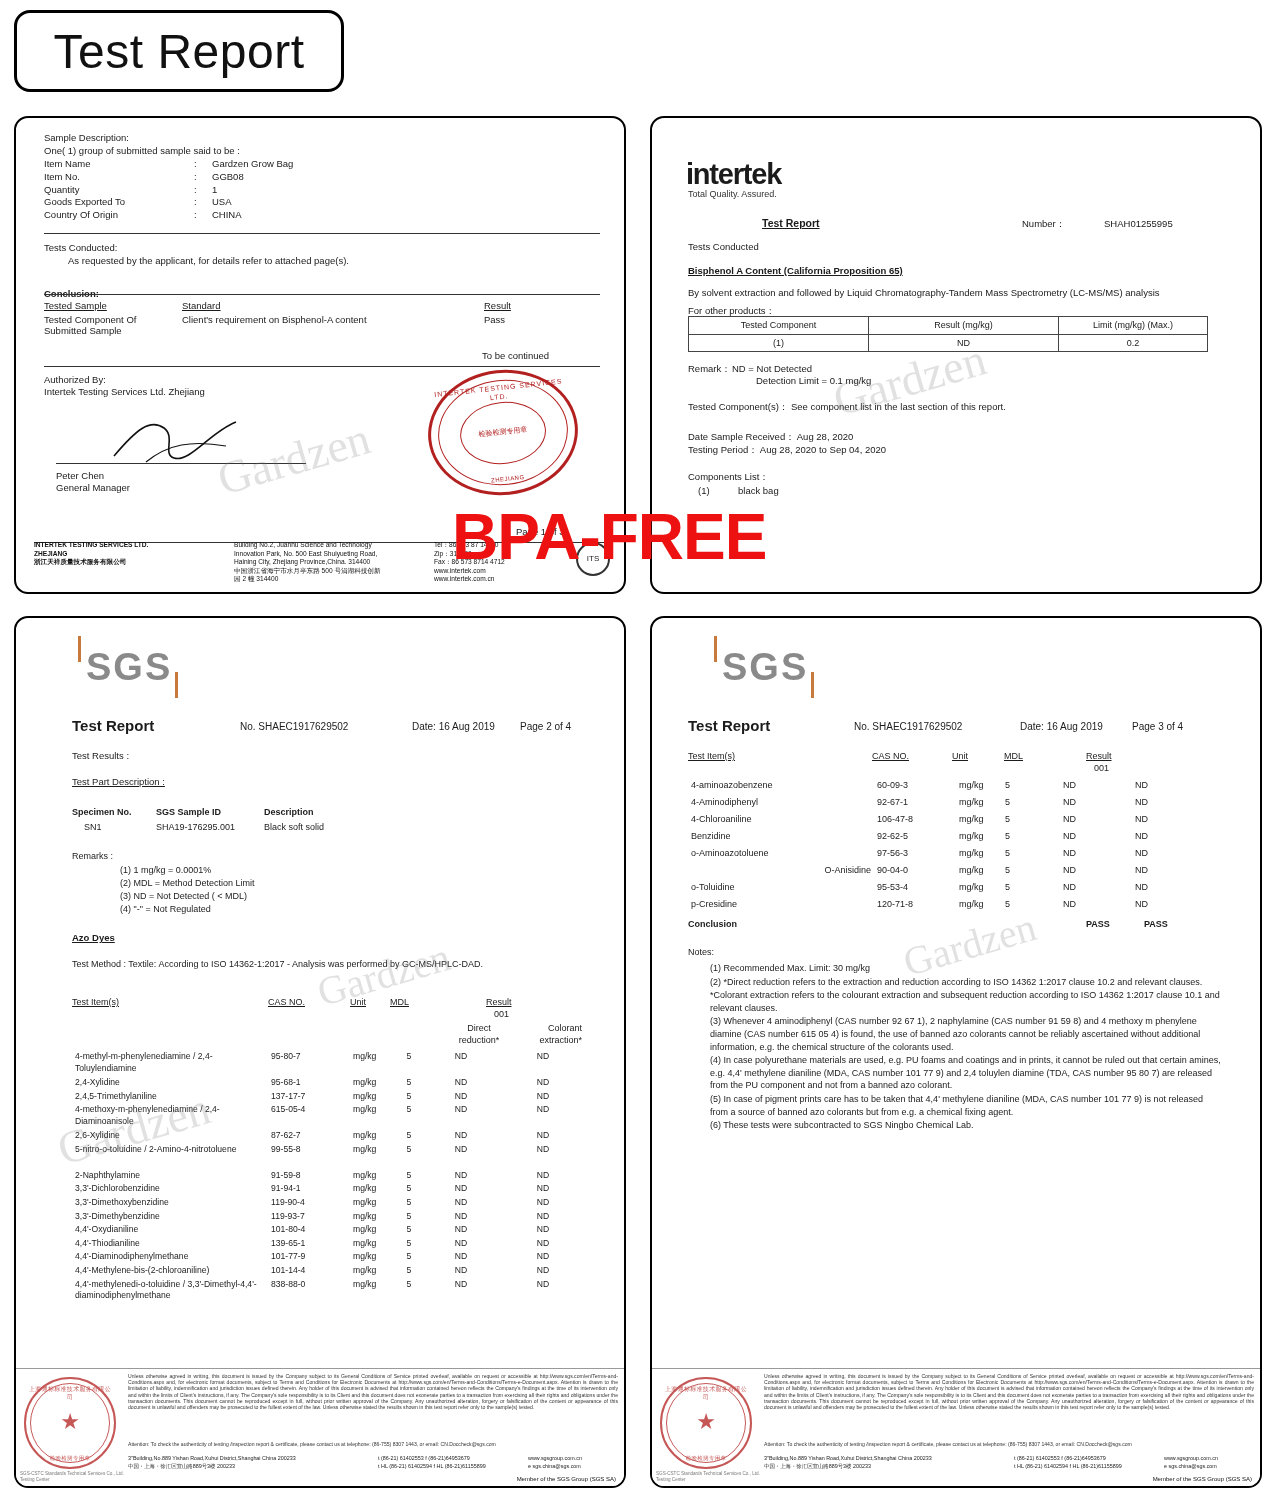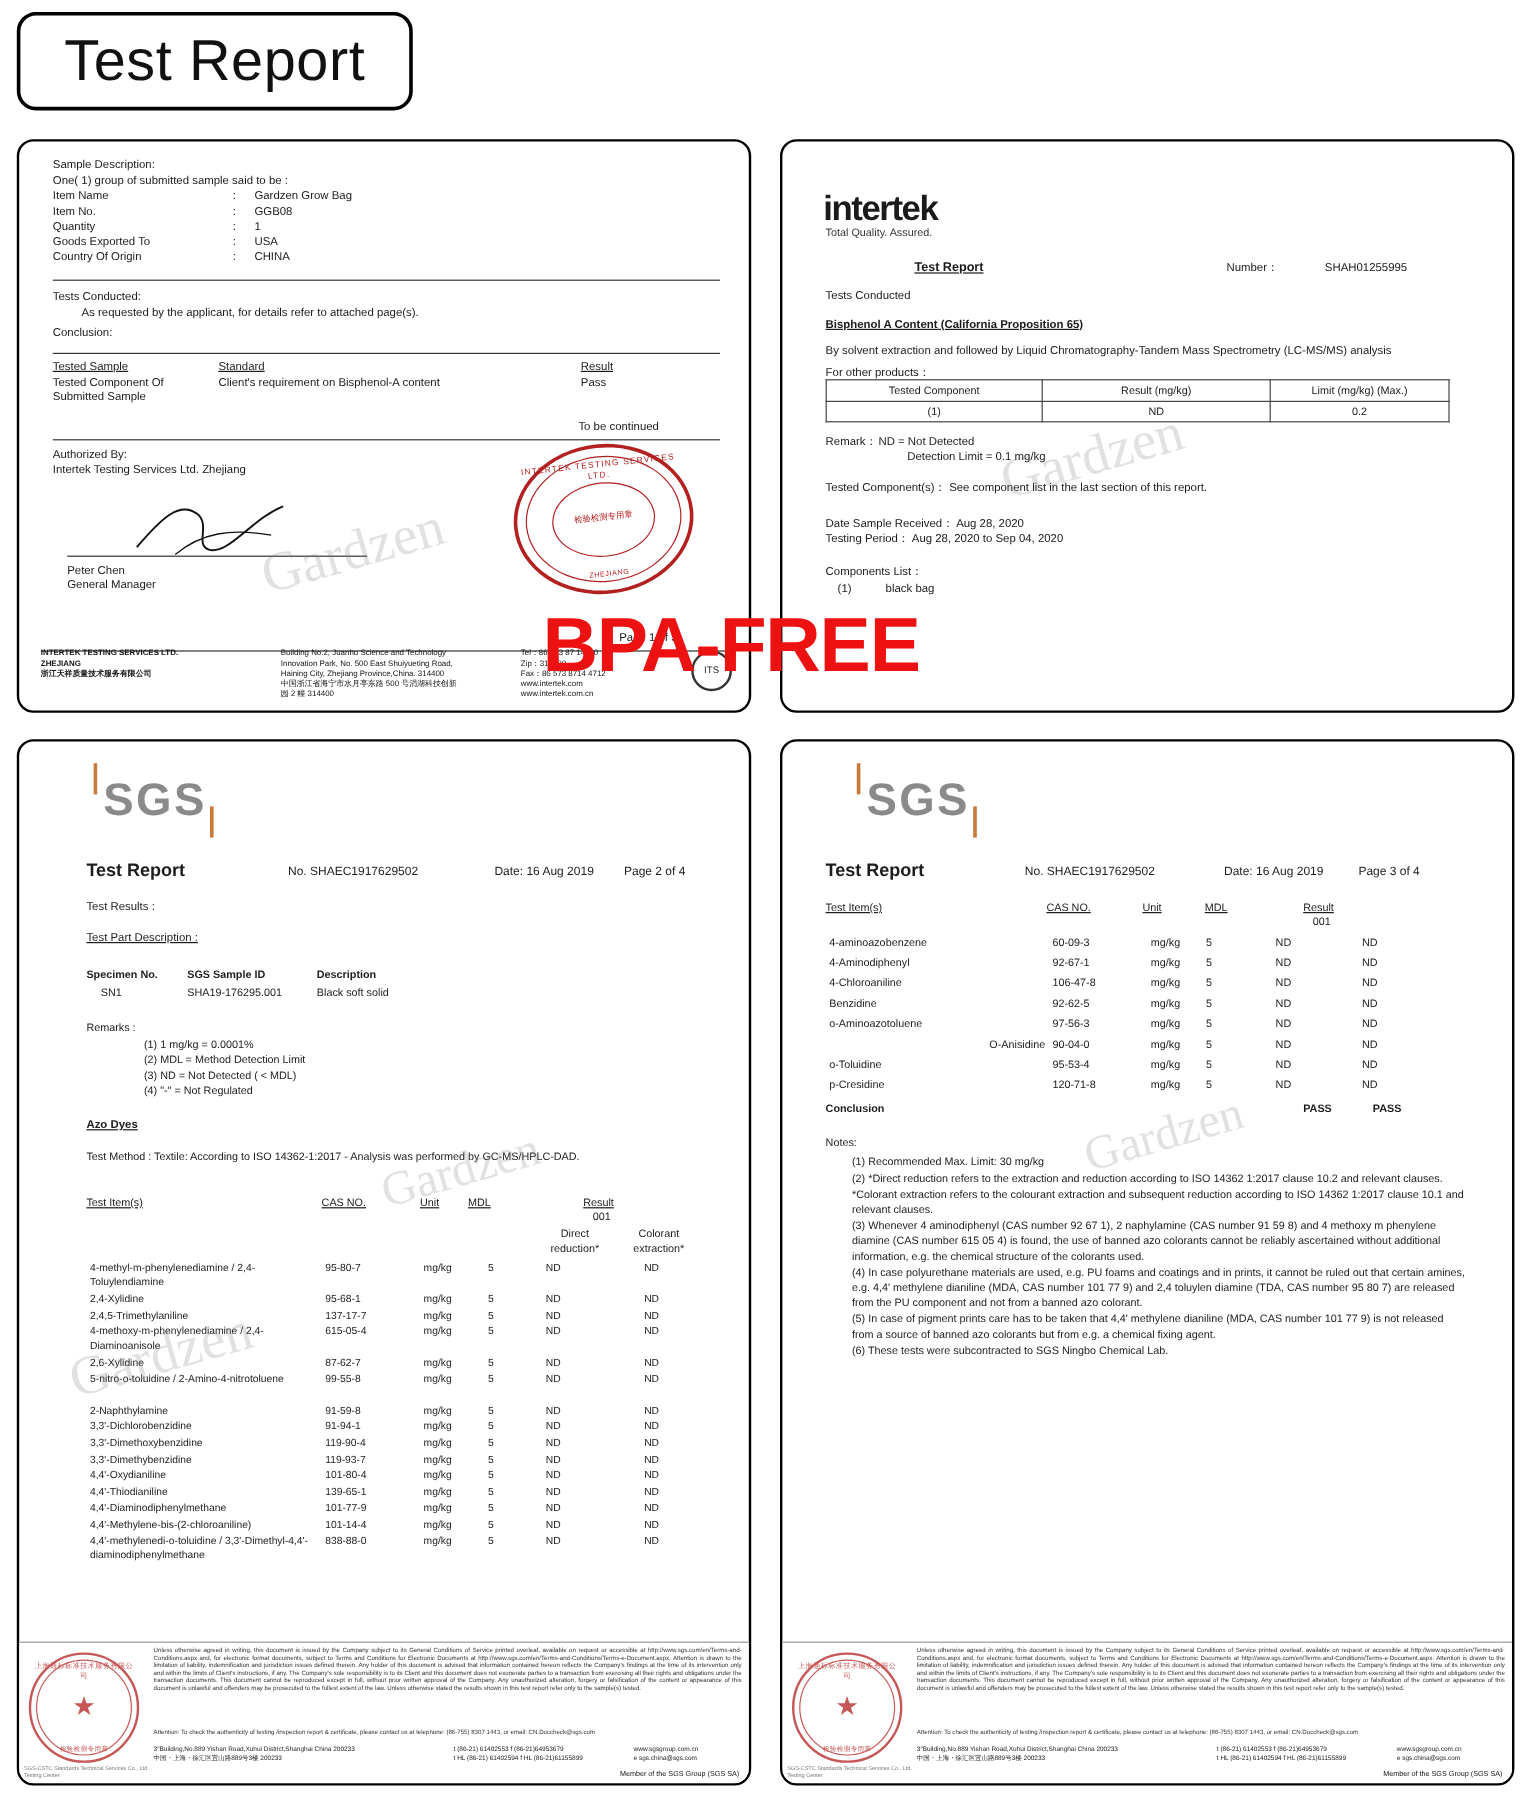--- a/index.html
+++ b/index.html
@@ -236,21 +236,21 @@
             <span class="c2">:</span>
             <span class="c3">CHINA</span>
           </div>
       </div>
 
       <div class="hr" style="left:28px; top:115px; width:556px;"></div>
 
       <div class="blk" style="left:28px; top:124px;">Tests Conducted:</div>
       <div class="blk" style="left:52px; top:137px;">As requested by the applicant, for details refer to attached page(s).</div>
 
-      <div class="blk" style="left:28px; top:154px; font-weight:normal;">Conclusion:</div>
+      <div class="blk" style="left:28px; top:170px; font-weight:bold;">Conclusion:</div>
 
       <div class="hr" style="left:28px; top:176px; width:556px;"></div>
 
       <div class="blk ul" style="left:28px; top:182px;">Tested Sample</div>
       <div class="blk ul" style="left:166px; top:182px;">Standard</div>
       <div class="blk ul" style="left:468px; top:182px;">Result</div>
 
       <div class="blk" style="left:28px; top:196px;">Tested Component Of</div>
       <div class="blk" style="left:28px; top:207px;">Submitted Sample</div>
       <div class="blk" style="left:166px; top:196px;">Client's requirement on Bisphenol-A content</div>
@@ -394,21 +394,21 @@
       <div class="blk hdr-ul" style="left:56px; top:314px; font-weight:bold; font-size:9.5px;">Azo Dyes</div>
       <div class="blk" style="left:56px; top:340px;">Test Method :   Textile: According to ISO 14362-1:2017 - Analysis was performed by GC-MS/HPLC-DAD.</div>
 
       <div class="blk hdr-ul" style="left:56px; top:378px;">Test Item(s)</div>
       <div class="blk hdr-ul" style="left:252px; top:378px;">CAS NO.</div>
       <div class="blk hdr-ul" style="left:334px; top:378px;">Unit</div>
       <div class="blk hdr-ul" style="left:374px; top:378px;">MDL</div>
       <div class="blk hdr-ul" style="left:470px; top:378px;">Result</div>
       <div class="blk" style="left:478px; top:390px;">001</div>
       <div class="blk" style="left:436px; top:404px; width:54px; text-align:center;">Direct reduction*</div>
-      <div class="blk" style="left:500px; top:404px; width:66px; text-align:center;">Colorant extraction*</div>
+      <div class="blk" style="left:500px; top:404px; width:66px; text-align:right;">Colorant extraction*</div>
 
       <div class="blk" style="left:56px; top:432px; width:520px;">
         <table class="dtable" style="width:520px;">
           <tbody>
               <tr>
                 <td style="width:196px; height:26px;">4-methyl-m-phenylenediamine / 2,4-Toluylendiamine</td>
                 <td style="width:82px;">95-80-7</td>
                 <td style="width:40px;">mg/kg</td>
                 <td style="width:38px;" class="c-center">5</td>
                 <td style="width:66px;" class="c-center">ND</td>

